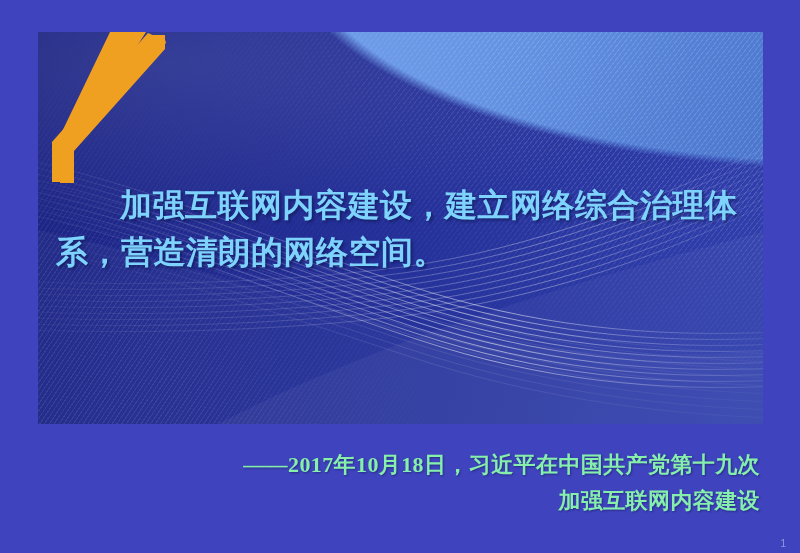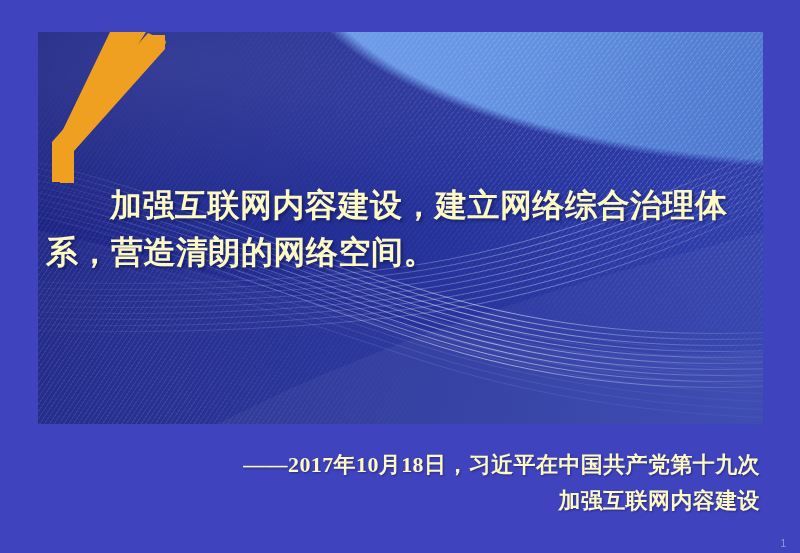--- a/index.html
+++ b/index.html
@@ -118,40 +118,40 @@
     pointer-events: none;
   }
   .orange-band svg { display: block; width: 100%; height: 100%; }
 
   
   #quote {
     position: absolute;
     left: 38px;
     top: 182px;
     width: 725px;
-    padding: 0 8px;
+    padding: 0 18px;
     box-sizing: border-box;
-    color: #fef9c3;
+    color: #7dd3fc;
     font-size: 32px;
     font-weight: bold;
     line-height: 1.46;
     letter-spacing: 0.5px;
     text-shadow: 2px 2px 3px rgba(10,16,70,0.55);
     font-family: "Liberation Sans", "DejaVu Sans", sans-serif;
   }
   #quote .indent { display: inline-block; width: 2em; }
 
   
   #attribution {
     position: absolute;
     left: 40px;
     top: 447px;
     width: 720px;
     text-align: right;
-    color: #fef9c3;
+    color: #86efac;
     font-family: "Liberation Serif", "DejaVu Serif", serif;
     font-weight: bold;
     font-size: 22px;
     line-height: 1.62;
     letter-spacing: 0.4px;
     text-shadow: 1px 1px 2px rgba(10,16,70,0.45);
   }
   #attribution .line { display: block; white-space: nowrap; }
 
   

